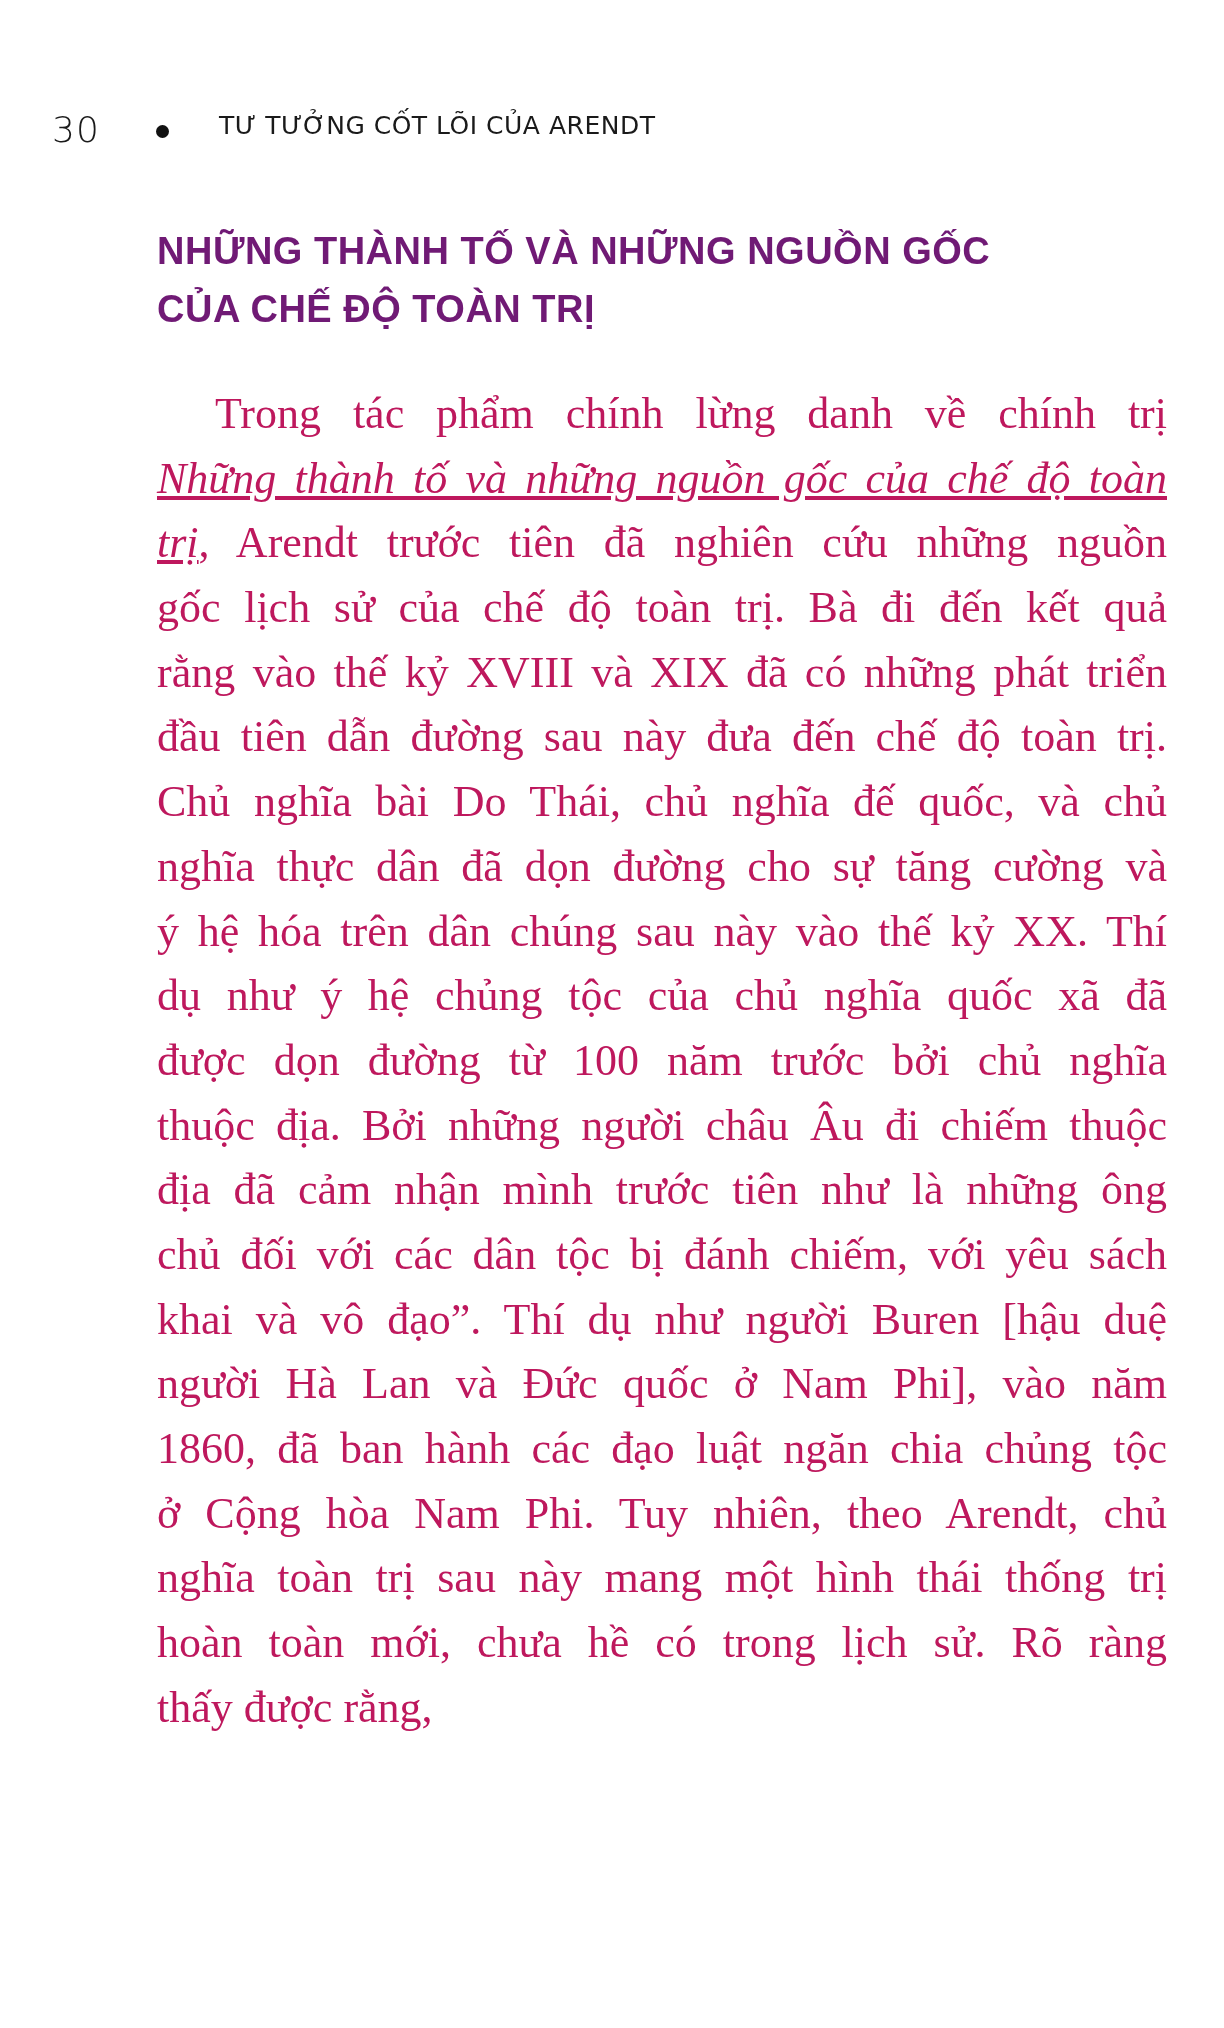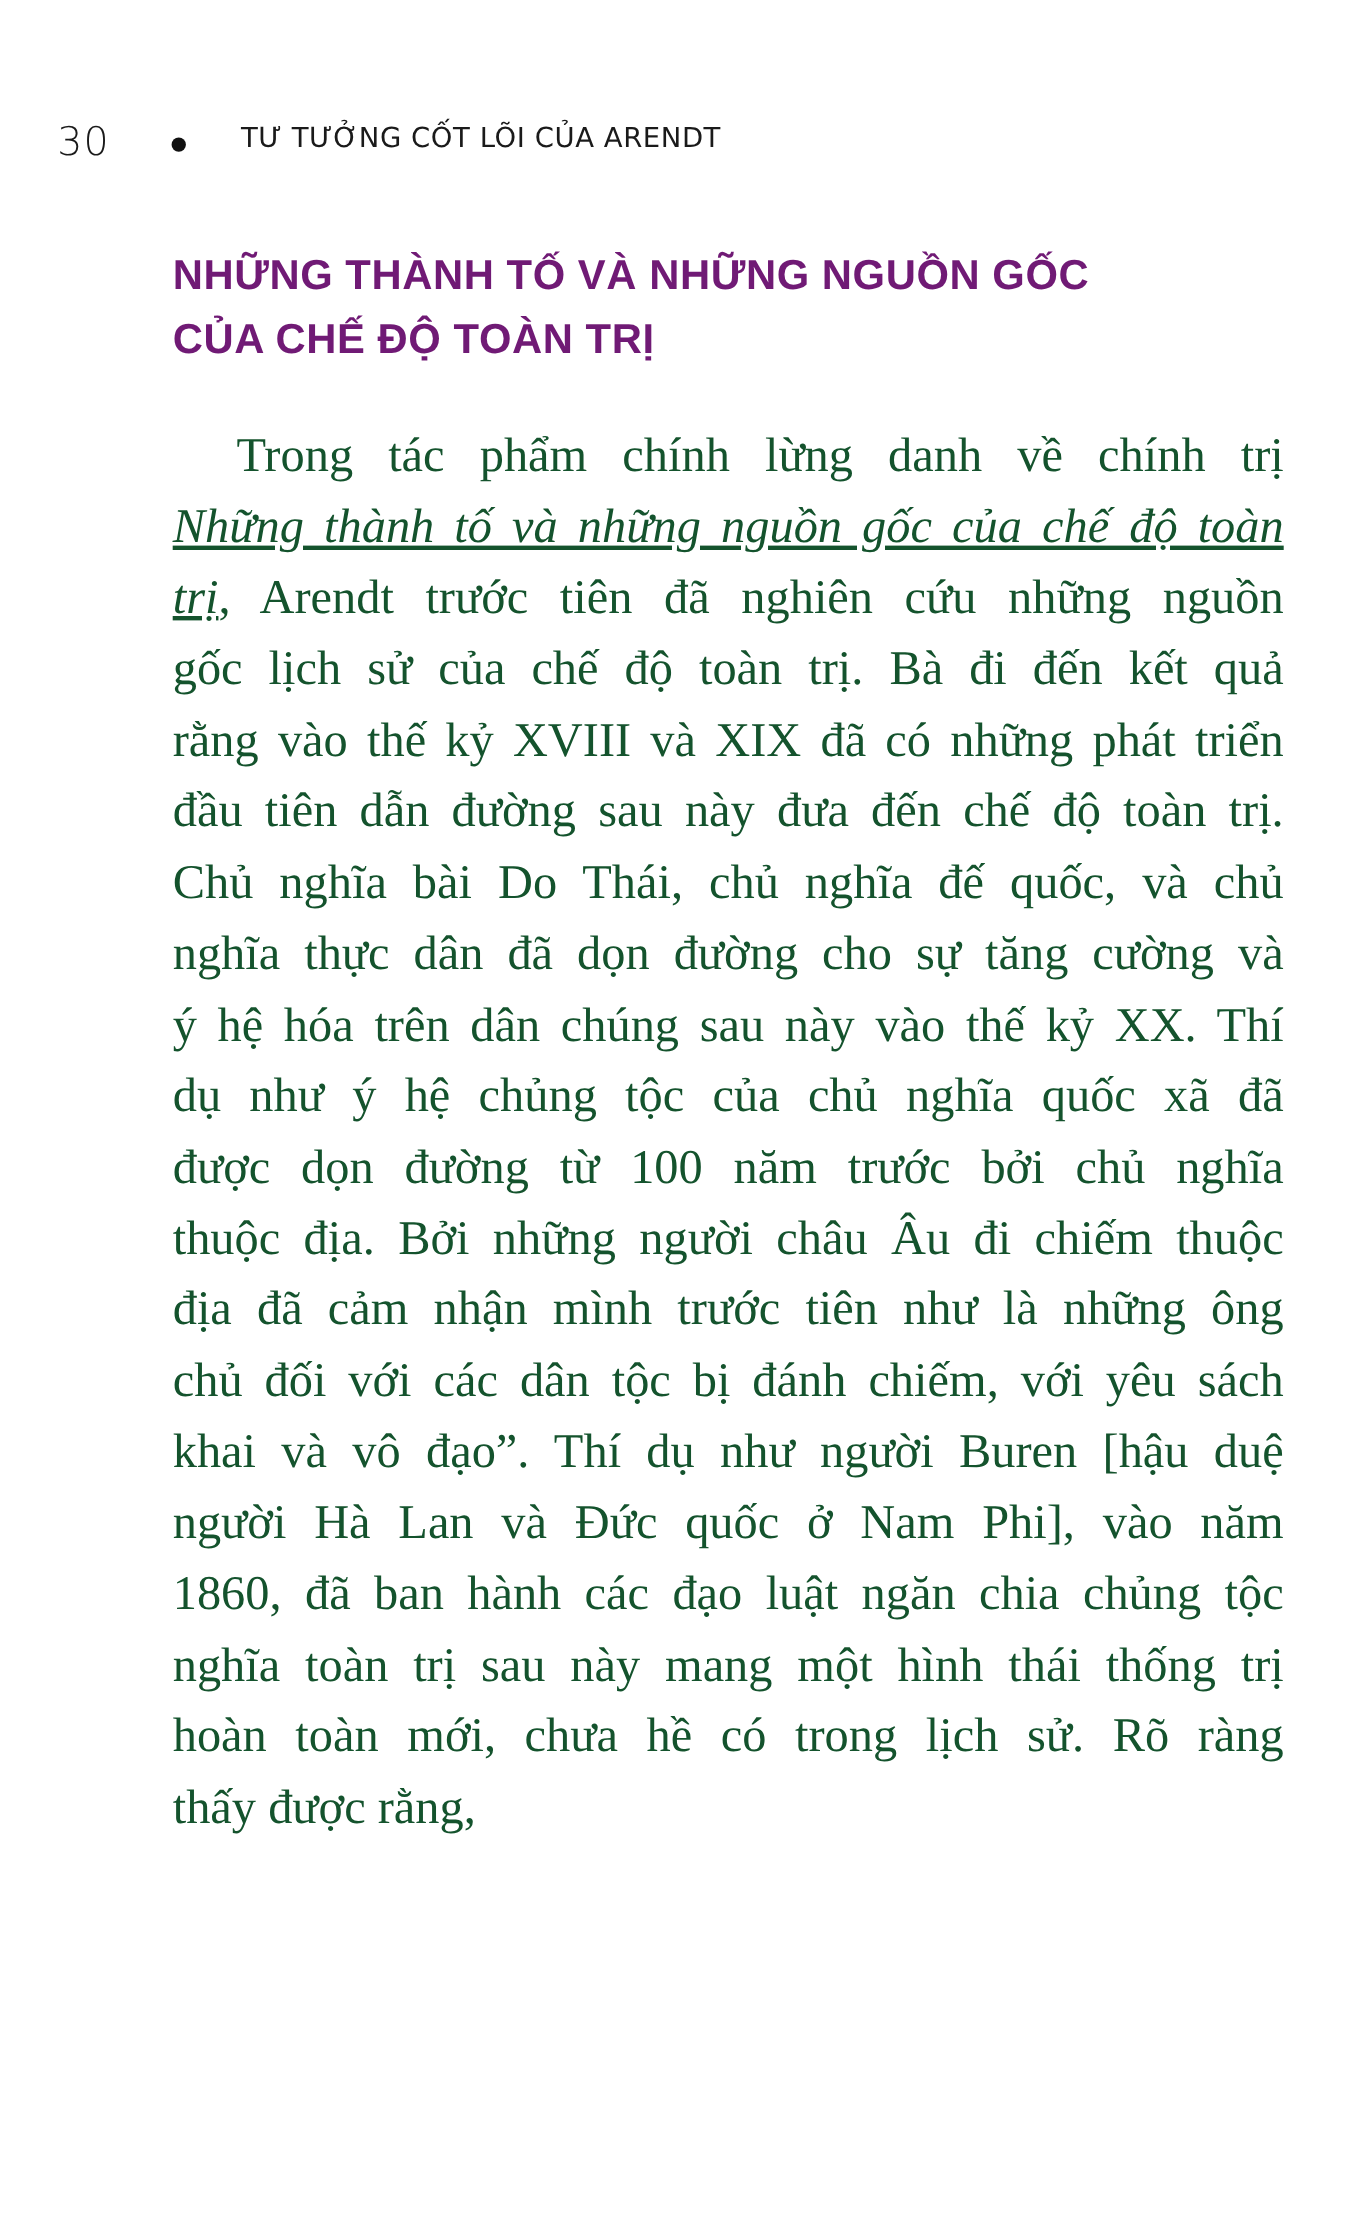--- a/index.html
+++ b/index.html
@@ -62,21 +62,21 @@
     }
     .chapter-heading span { display: block; }
     .body-text {
       position: absolute;
       left: 157px;
       top: 382px;
       width: 1010px;
       font-family: "Liberation Serif", serif;
       font-size: 44px;
       line-height: 64.7px;
-      color: #14532d;
+      color: #be185d;
       margin: 0;
     }
     .body-text .line {
       display: block;
       white-space: nowrap;
       text-align: justify;
       text-align-last: justify;
       height: 64.7px;
     }
     .body-text .line.first {
@@ -115,16 +115,17 @@
   <span class="line"><span>nghĩa thực dân đã dọn đường cho sự tăng cường và</span></span>
   <span class="line"><span>ý hệ hóa trên dân chúng sau này vào thế kỷ XX. Thí</span></span>
   <span class="line"><span>dụ như ý hệ chủng tộc của chủ nghĩa quốc xã đã</span></span>
   <span class="line"><span>được dọn đường từ 100 năm trước bởi chủ nghĩa</span></span>
   <span class="line"><span>thuộc địa. Bởi những người châu Âu đi chiếm thuộc</span></span>
   <span class="line"><span>địa đã cảm nhận mình trước tiên như là những ông</span></span>
   <span class="line"><span>chủ đối với các dân tộc bị đánh chiếm, với yêu sách</span></span>
   <span class="line"><span>khai và vô đạo”. Thí dụ như người Buren [hậu duệ</span></span>
   <span class="line"><span>người Hà Lan và Đức quốc ở Nam Phi], vào năm</span></span>
   <span class="line"><span>1860, đã ban hành các đạo luật ngăn chia chủng tộc</span></span>
+  <span class="line"><span>ở Cộng hòa Nam Phi. Tuy nhiên, theo Arendt, chủ</span></span>
   <span class="line"><span>nghĩa toàn trị sau này mang một hình thái thống trị</span></span>
   <span class="line"><span>hoàn toàn mới, chưa hề có trong lịch sử. Rõ ràng</span></span>
   <span class="line last"><span>thấy được rằng,</span></span>
 </div>
 
 </body></html>

